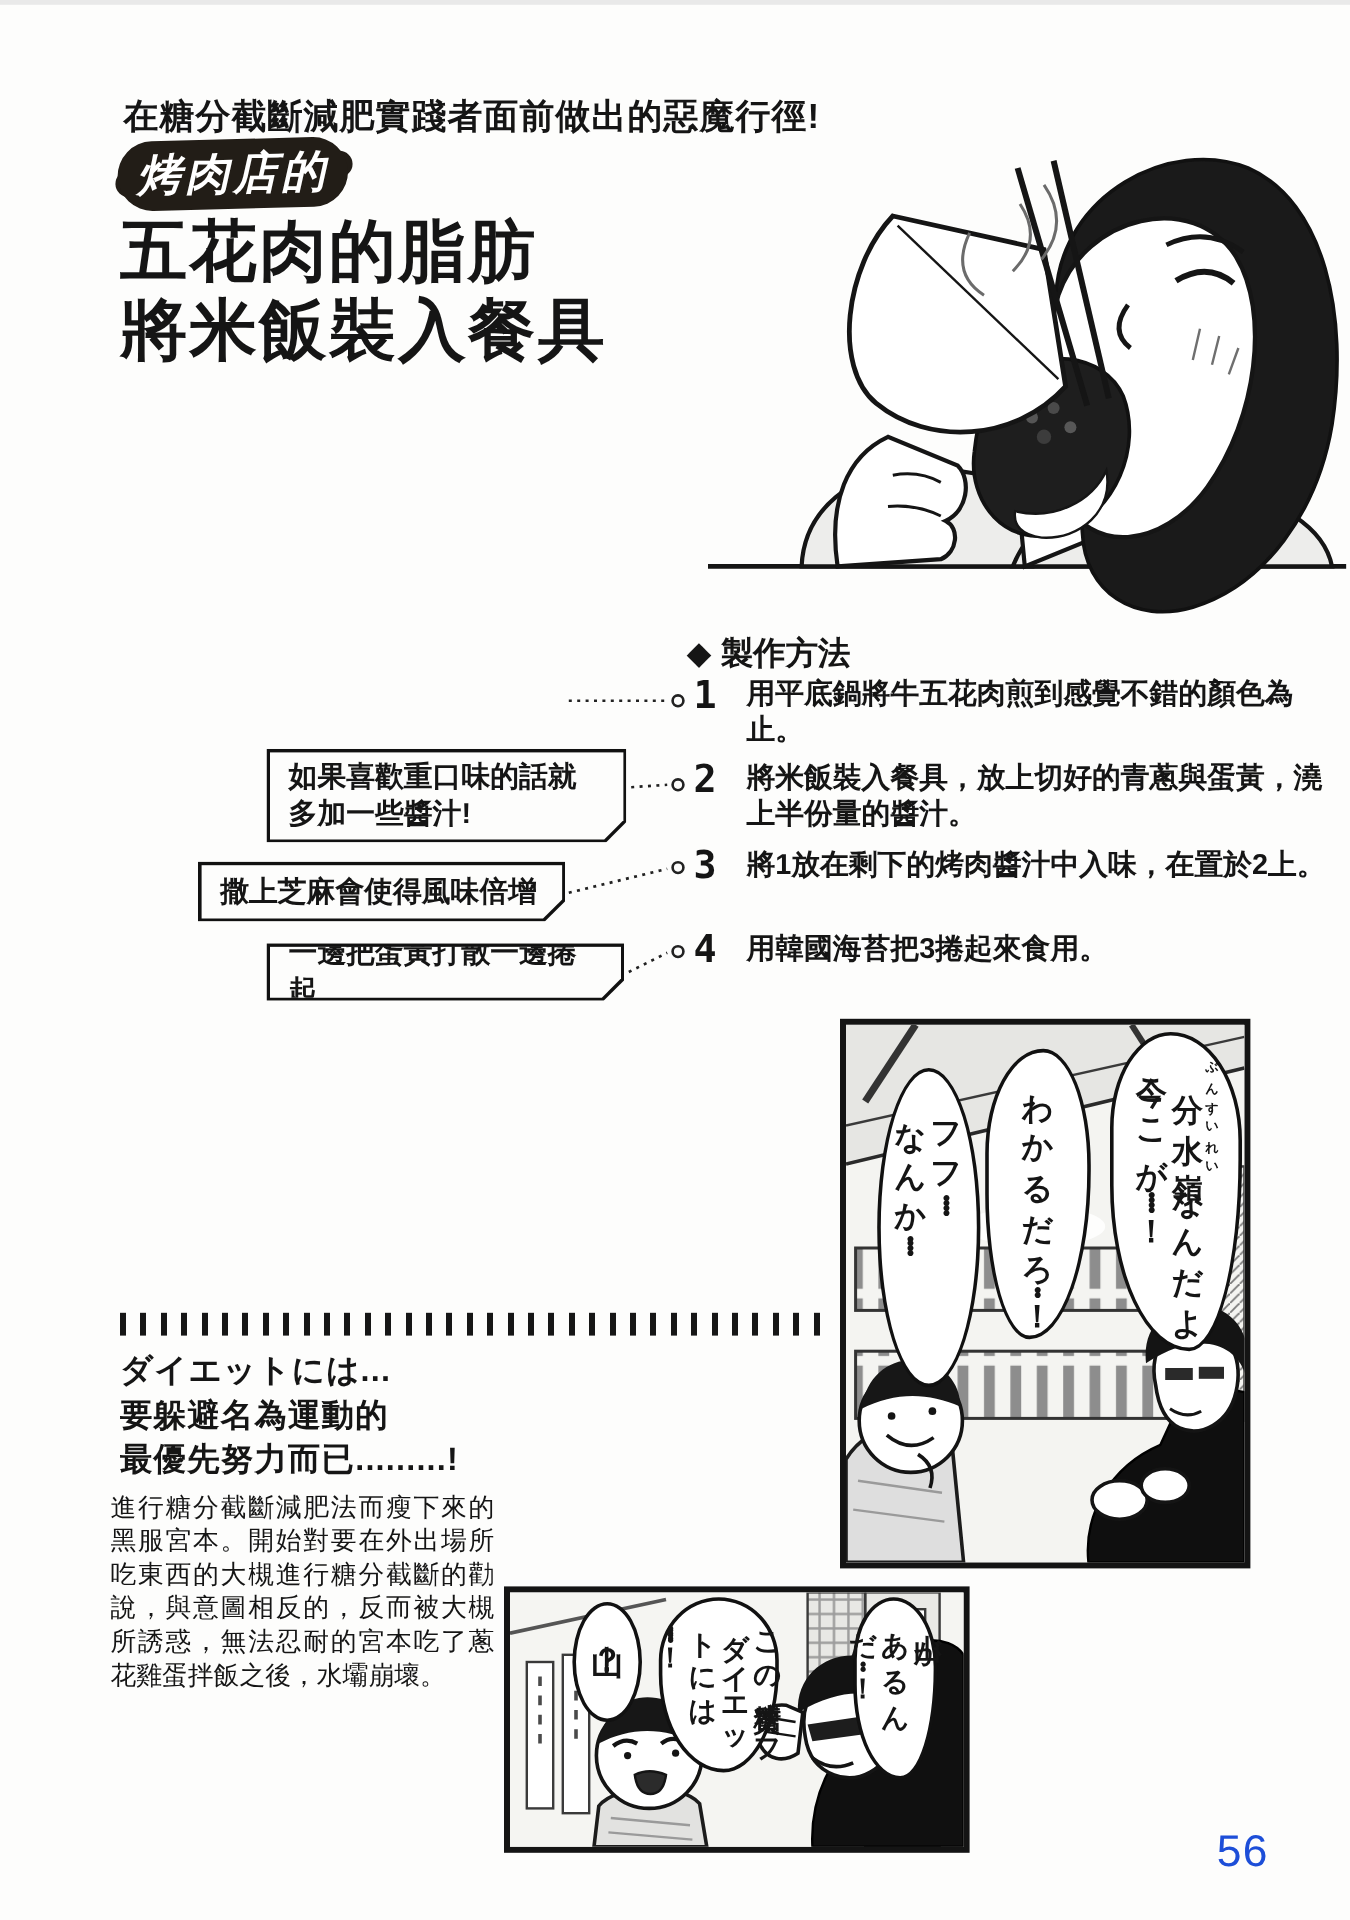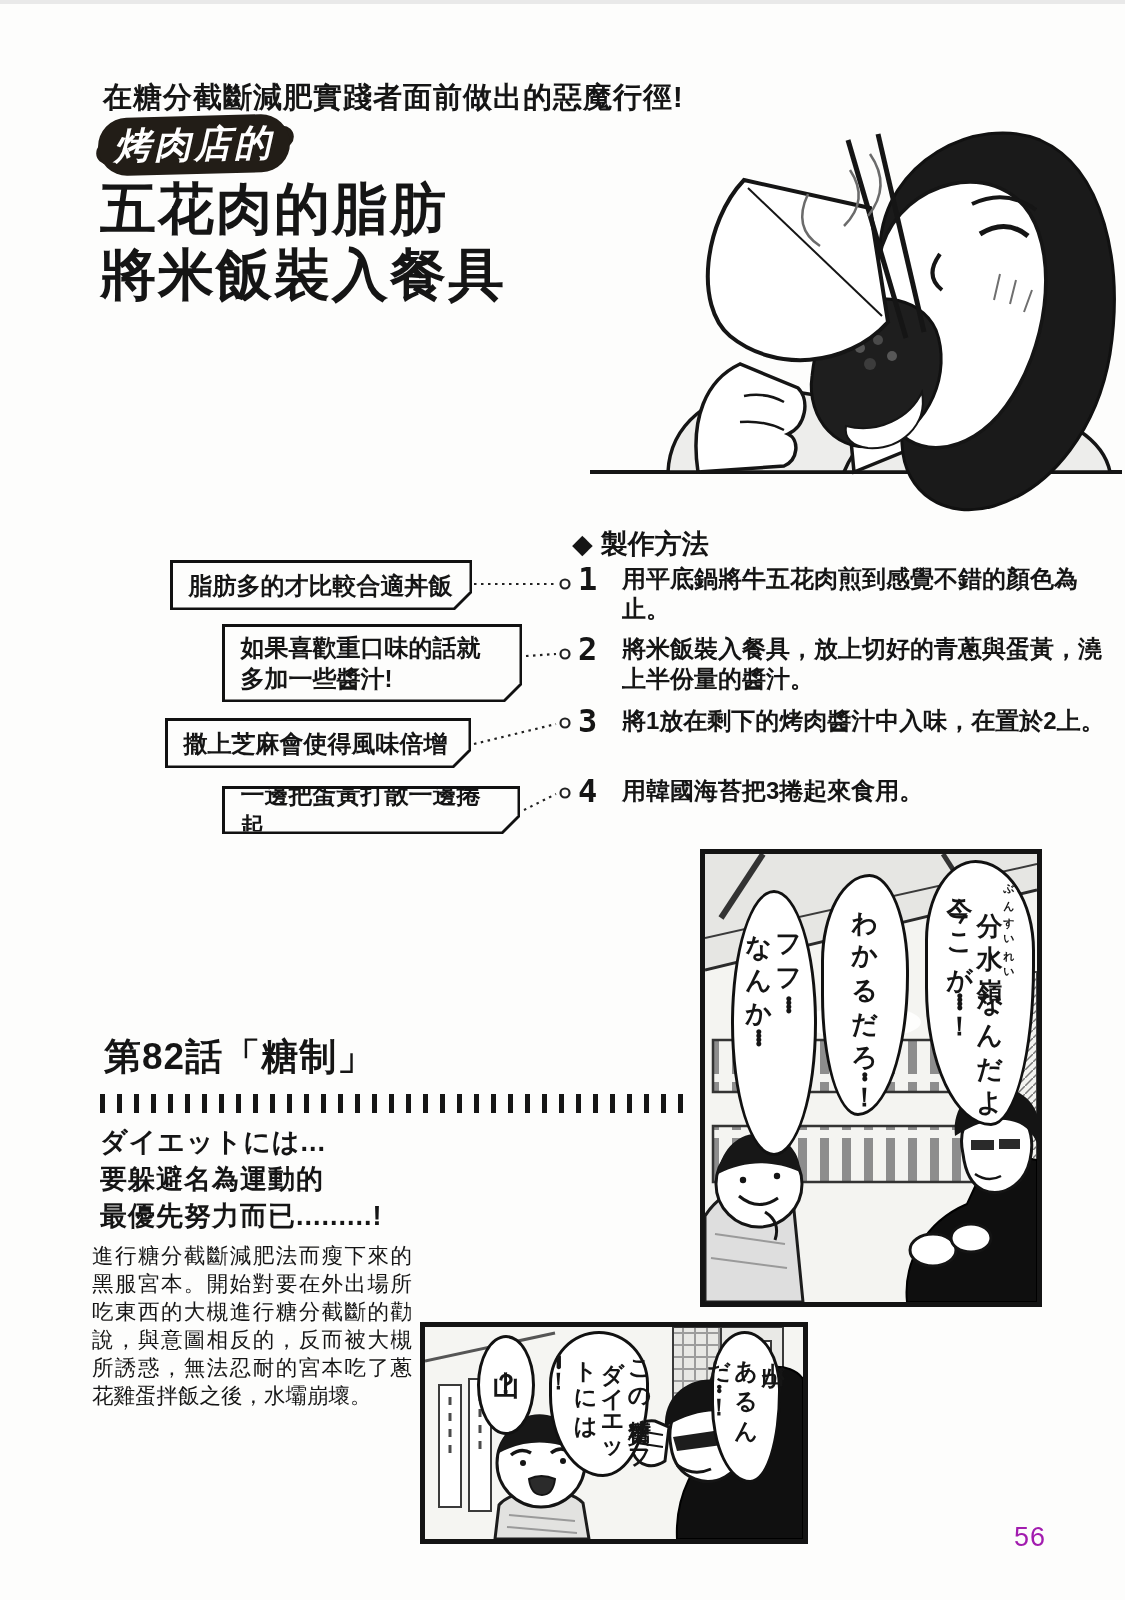--- a/index.html
+++ b/index.html
@@ -86,21 +86,21 @@
     border-radius:50%;padding-top:24px;}
   .p2b1{left:286px;top:4px;width:70px;height:152px;font-size:23px;
     border-radius:48% 52% 44% 56% / 34% 38% 60% 52%;padding-top:10px;}
   .p2b1 .vtxt{line-height:27px;}
   .p2b2{left:124px;top:4px;width:100px;height:146px;font-size:23px;
     border-radius:50% 50% 46% 54% / 36% 36% 58% 56%;padding-top:10px;}
   .p2b2 .vtxt{line-height:27px;letter-spacing:2px;}
   .p2b3{left:52px;top:8px;width:58px;height:100px;font-size:27px;border-radius:50%;padding-top:12px;}
   ruby rt{font-size:11px;font-weight:600;}
 
-  .pagenum{left:1014px;top:1518px;font-size:27px;color:#a21caf;letter-spacing:1px;}
+  .pagenum{left:1014px;top:1518px;font-size:37px;color:#1d4ed8;letter-spacing:1px;}
 
   .art{position:absolute;}
 </style>
 </head>
 <body>
 
 <div class="page">
 
   <div class="abs tagline">在糖分截斷減肥實踐者面前做出的惡魔行徑!</div>
   <div class="abs badge">
@@ -163,23 +163,20 @@
   </div>
   <div class="abs step step3">
     <span class="num">3</span>
     <div class="txt">將1放在剩下的烤肉醬汁中入味，在置於2上。</div>
   </div>
   <div class="abs step step4">
     <span class="num">4</span>
     <div class="txt">用韓國海苔把3捲起來食用。</div>
   </div>
 
-  <div class="abs tipbox tip1">
-    <div class="inner">脂肪多的才比較合適丼飯</div>
-  </div>
   <div class="abs tipbox tip2">
     <div class="inner">如果喜歡重口味的話就多加一些醬汁!</div>
   </div>
   <div class="abs tipbox tip3">
     <div class="inner">撒上芝麻會使得風味倍增</div>
   </div>
   <div class="abs tipbox tip4">
     <div class="inner">一邊把蛋黃打散一邊捲起</div>
   </div>
 
@@ -191,21 +188,20 @@
       <line x1="364" y1="266" x2="396" y2="250"></line>
     </g>
     <g fill="#fdfdfc" stroke="#222" stroke-width="2.2">
       <circle cx="405" cy="40" r="4.5"></circle>
       <circle cx="405" cy="110" r="4.5"></circle>
       <circle cx="405" cy="179" r="4.5"></circle>
       <circle cx="405" cy="249" r="4.5"></circle>
     </g>
   </svg>
 
-  <div class="abs ep-title">第82話「糖制」</div>
   <div class="abs ticks"></div>
   <div class="abs hook hook1">ダイエットには...</div>
   <div class="abs hook hook3">最優先努力而已.........!</div>
   <div class="abs hook hook2">要躲避名為運動的</div>
   <div class="abs synopsis">進行糖分截斷減肥法而瘦下來的黑服宮本。開始對要在外出場所吃東西的大槻進行糖分截斷的勸說，與意圖相反的，反而被大槻所誘惑，無法忍耐的宮本吃了蔥花雞蛋拌飯之後，水壩崩壞。</div>
 
   <div class="abs panel panel1">
     <svg viewBox="0 0 332 448">
       <defs>
         <pattern id="p1bars" width="22" height="56" patternUnits="userSpaceOnUse">

